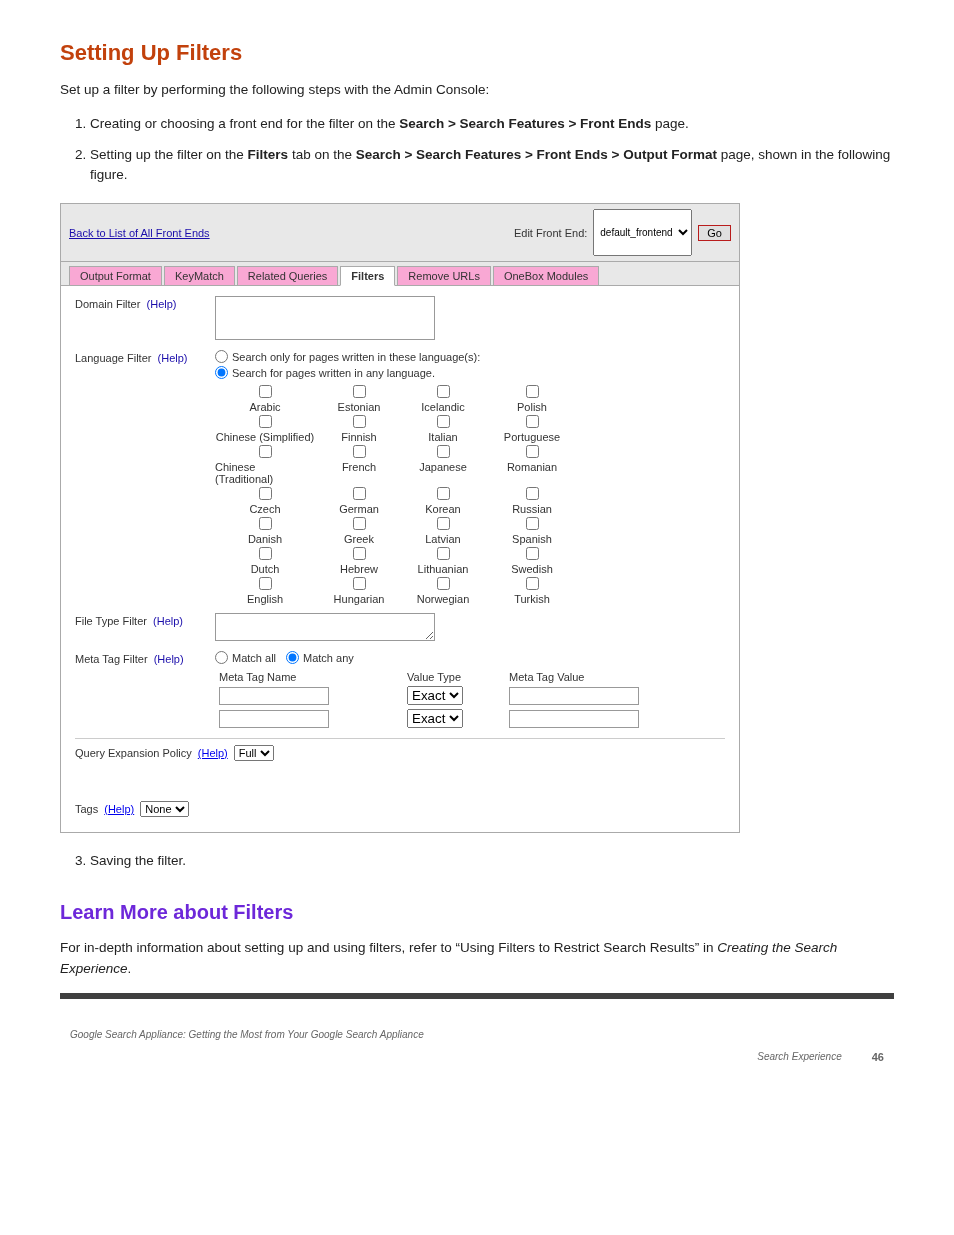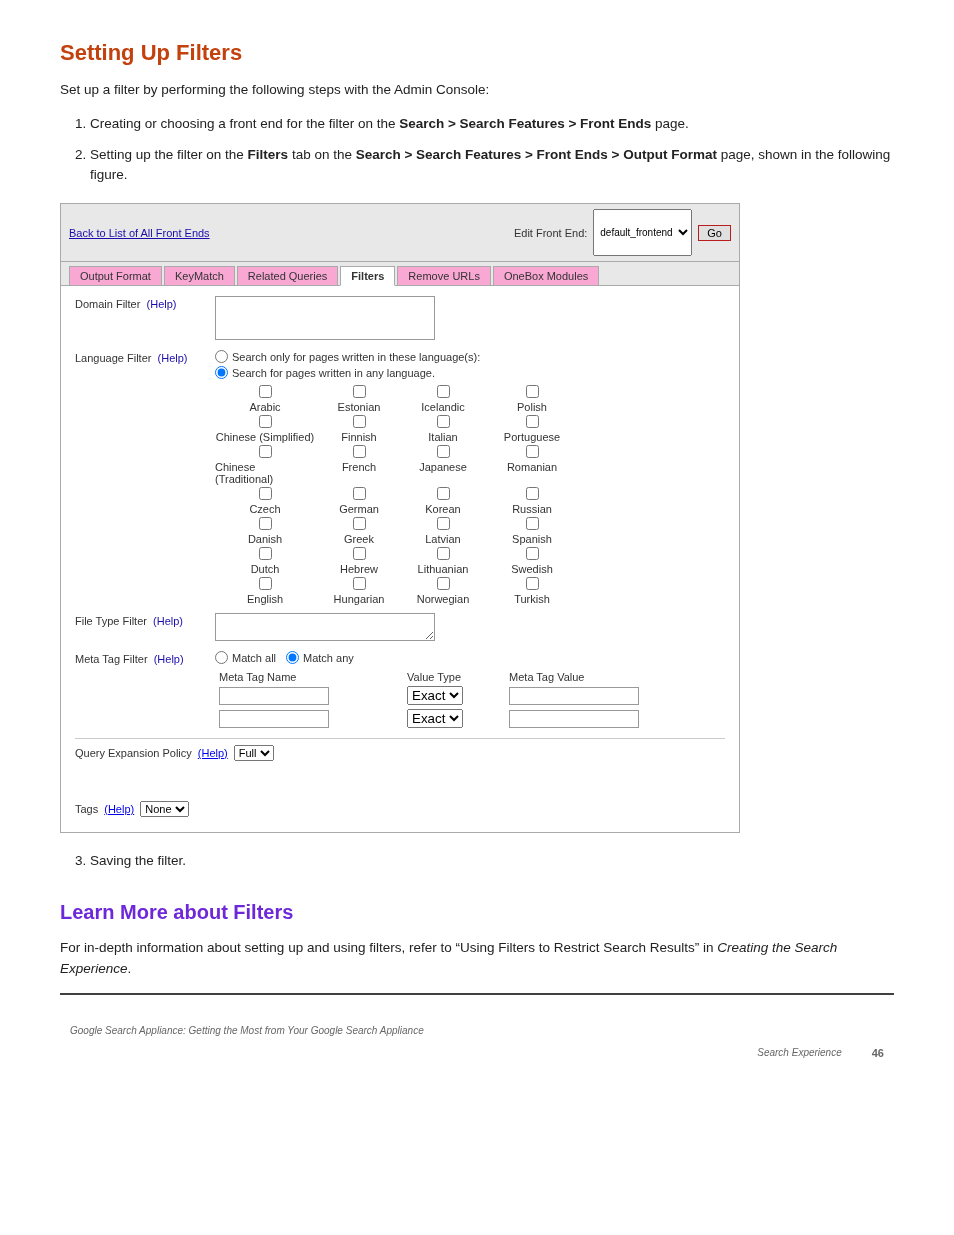--- a/index.html
+++ b/index.html
@@ -253,21 +253,21 @@
     .tags-row {
       display: flex;
       align-items: center;
       gap: 6px;
       font-size: 11px;
       margin-bottom: 5px;
       margin-top: 40px;
     }
 
     .footer-bar {
-      border-top: 2px solid #404040;
+      border-top: 6px solid #404040;
       display: flex;
       justify-content: space-between;
       align-items: center;
       padding: 8px 10px;
       font-size: 10px;
       color: #666;
       font-style: italic;
     }
 
     .footer-right {

